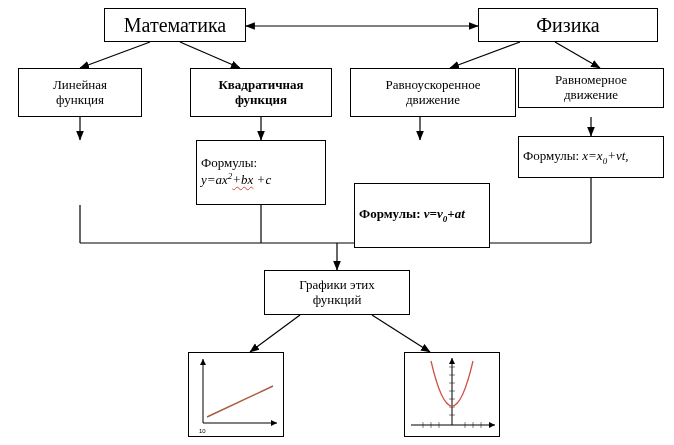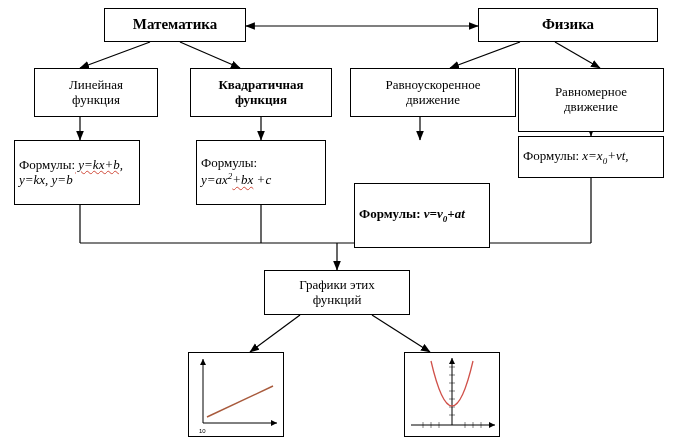--- a/index.html
+++ b/index.html
@@ -30,21 +30,21 @@
     z-index: 3;
   }
   .box.left-align {
     justify-content: flex-start;
     text-align: left;
     padding-left: 4px;
   }
   .box .inner {
     width: 100%;
   }
-  .title-box { font-size: 15px; font-weight: bold; }
+  .title-box { font-size: 20px; }
   .bold { font-weight: bold; }
   .italic { font-style: italic; }
   .sub { font-size: 9px; vertical-align: sub; }
   .sup { font-size: 9px; vertical-align: super; }
   .underline-red {
     text-decoration: underline;
     text-decoration-color: #d04a3a;
     text-decoration-style: wavy;
     text-decoration-thickness: 1px;
   }
@@ -105,54 +105,48 @@
   </svg>
 
   <div class="box title-box" style="left:104px; top:8px; width:142px; height:34px;">
     <span class="inner">Математика</span>
   </div>
 
   <div class="box title-box" style="left:478px; top:8px; width:180px; height:34px;">
     <span class="inner">Физика</span>
   </div>
 
-  <div class="box" style="left:18px; top:68px; width:124px; height:49px;margin-left:16px;">
+  <div class="box" style="left:18px; top:68px; width:124px; height:49px;">
     <span class="inner">
       <span>Линейная</span><br>
       <span>функция</span>
     </span>
   </div>
 
   <div class="box" style="left:190px; top:68px; width:142px; height:49px;font-weight:bold;">
     <span class="inner">
       <span>Квадратичная</span><br>
       <span>функция</span>
     </span>
   </div>
 
   <div class="box" style="left:350px; top:68px; width:166px; height:49px;">
     <span class="inner">
       <span>Равноускоренное</span><br>
       <span>движение</span>
     </span>
   </div>
 
-  <div class="box" style="left:518px; top:68px; width:146px; height:64px;">
+  <div class="box" style="left:518px; top:68px; width:146px; height:40px;">
     <span class="inner">
       <span>Равномерное</span><br>
       <span>движение</span>
     </span>
   </div>
 
-  <div class="box left-align" style="left:14px; top:140px; width:126px; height:65px;">
-    <span class="inner">
-      <span>Формулы:</span><span class="underline-red italic"> y=kx+b,</span><br>
-      <span class="italic">y=kx, y=b</span>
-    </span>
-  </div>
 
   <div class="box left-align" style="left:196px; top:140px; width:130px; height:65px;">
     <span class="inner">
       <span>Формулы:</span><br>
       <span class="italic">y=ax</span><span class="sup italic">2</span><span class="italic underline-red">+bx</span><span class="italic"> +c</span>
     </span>
   </div>
 
   <div class="box left-align bold" style="left:354px; top:140px; width:136px; height:65px;margin-top:43px;">
     <span class="inner">

